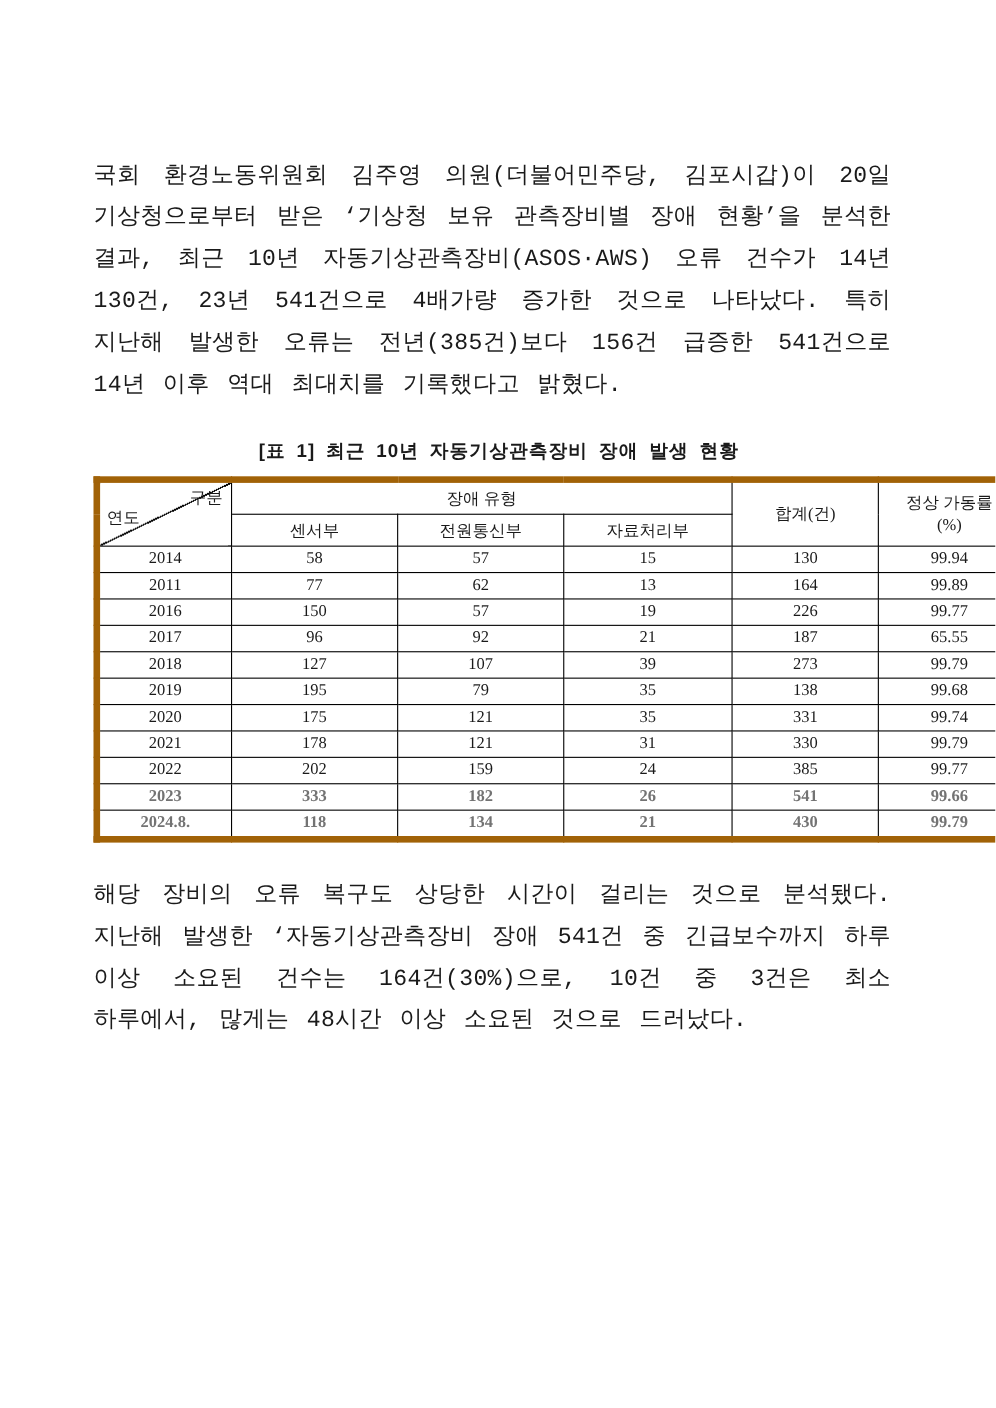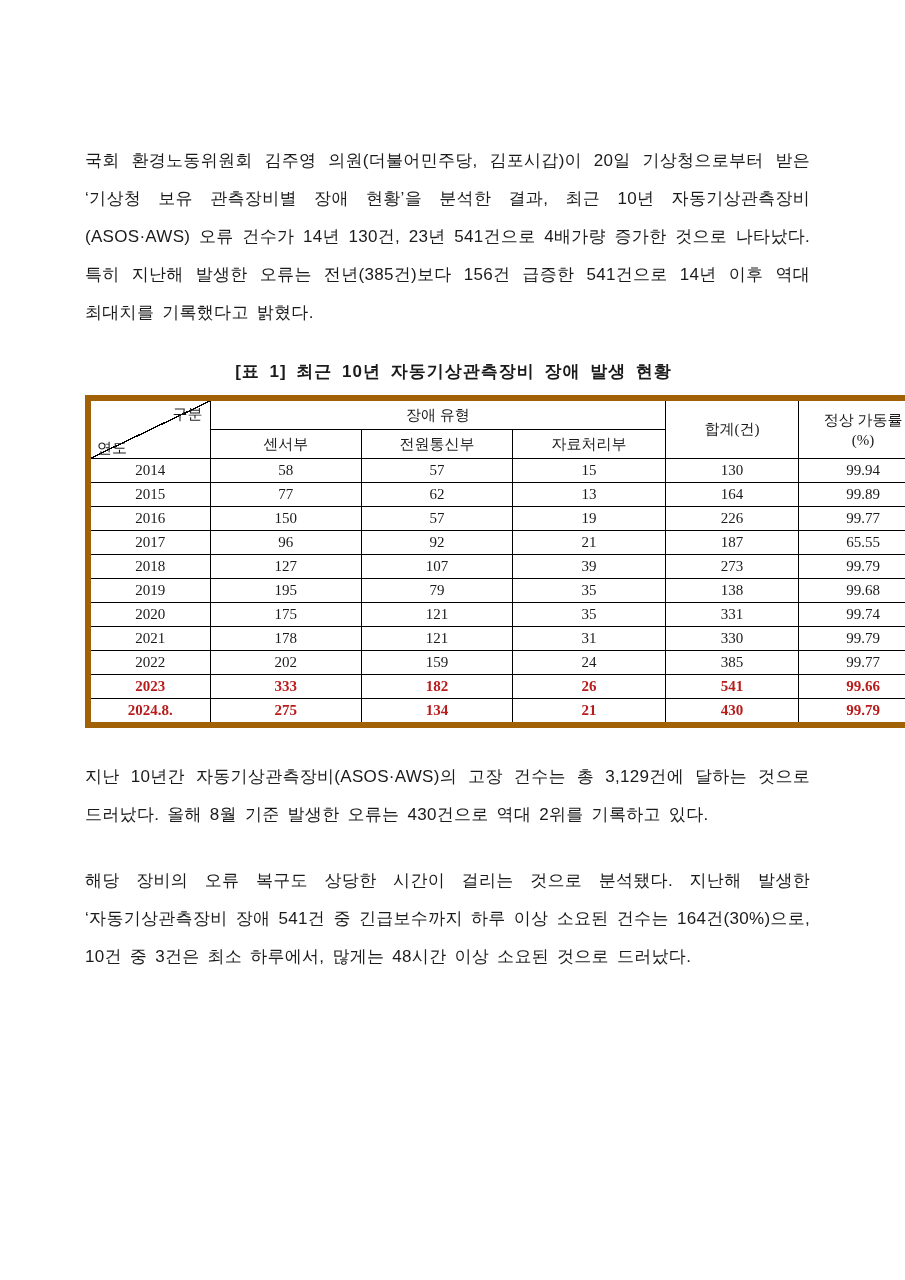--- a/index.html
+++ b/index.html
@@ -11,22 +11,22 @@
     position: relative;
     width: 905px;
     height: 1280px;
     background: #ffffff;
     box-sizing: border-box;
     padding: 142px 83px 40px 85px;
     color: #1a1a1a;
     overflow: hidden;
   }
   .body-para {
-    font-family: Liberation Sans, sans-serif;
-    font-size: 17px;
+    font-family: Liberation Mono, monospace;
+    font-size: 21px;
     line-height: 38px;
     text-align: justify;
     word-break: keep-all;
     letter-spacing: 0.3px;
     word-spacing: 3px;
     margin: 0 12px 28px 0;
   }
   .table-title {
     font-family: "Liberation Sans", "DejaVu Sans", sans-serif;
     font-size: 17px;
@@ -70,26 +70,26 @@
       #000 calc(50% + 0.7px),
       transparent calc(50% + 0.7px));
   }
   .corner-top {
     position: absolute;
     top: 4px;
     right: 7px;
   }
   .corner-bottom {
     position: absolute;
-    bottom: 0;
+    bottom: 16px;
     left: 6px;
   }
   .rate-head { line-height: 20px; }
   tr.highlight td {
-    color: #b91c1c;
+    color: #737373;
     font-weight: bold;
   }
 </style>
 </head>
 <body>
 
 <div class="page">
 
   <p class="body-para">국회 환경노동위원회 김주영 의원(더불어민주당, 김포시갑)이 20일 기상청으로부터 받은 ‘기상청 보유 관측장비별 장애 현황’을 분석한 결과, 최근 10년 자동기상관측장비(ASOS·AWS) 오류 건수가 14년 130건, 23년 541건으로 4배가량 증가한 것으로 나타났다. 특히 지난해 발생한 오류는 전년(385건)보다 156건 급증한 541건으로 14년 이후 역대 최대치를 기록했다고 밝혔다.</p>
 
@@ -126,21 +126,21 @@
     <tbody>
       <tr>
         <td>2014</td>
         <td>58</td>
         <td>57</td>
         <td>15</td>
         <td>130</td>
         <td>99.94</td>
       </tr>
       <tr>
-        <td>2015</td>
+        <td>2011</td>
         <td>77</td>
         <td>62</td>
         <td>13</td>
         <td>164</td>
         <td>99.89</td>
       </tr>
       <tr>
         <td>2016</td>
         <td>150</td>
         <td>57</td>
@@ -199,27 +199,26 @@
       <tr class="highlight">
         <td>2023</td>
         <td>333</td>
         <td>182</td>
         <td>26</td>
         <td>541</td>
         <td>99.66</td>
       </tr>
       <tr class="highlight">
         <td>2024.8.</td>
-        <td>275</td>
+        <td>118</td>
         <td>134</td>
         <td>21</td>
         <td>430</td>
         <td>99.79</td>
       </tr>
     </tbody>
   </table>
 
 
-  <p class="body-para">지난 10년간 자동기상관측장비(ASOS·AWS)의 고장 건수는 총 3,129건에 달하는 것으로 드러났다. 올해 8월 기준 발생한 오류는 430건으로 역대 2위를 기록하고 있다.</p>
 
   <p class="body-para">해당 장비의 오류 복구도 상당한 시간이 걸리는 것으로 분석됐다. 지난해 발생한 ‘자동기상관측장비 장애 541건 중 긴급보수까지 하루 이상 소요된 건수는 164건(30%)으로, 10건 중 3건은 최소 하루에서, 많게는 48시간 이상 소요된 것으로 드러났다.</p>
 
 </div>
 
 </body></html>

